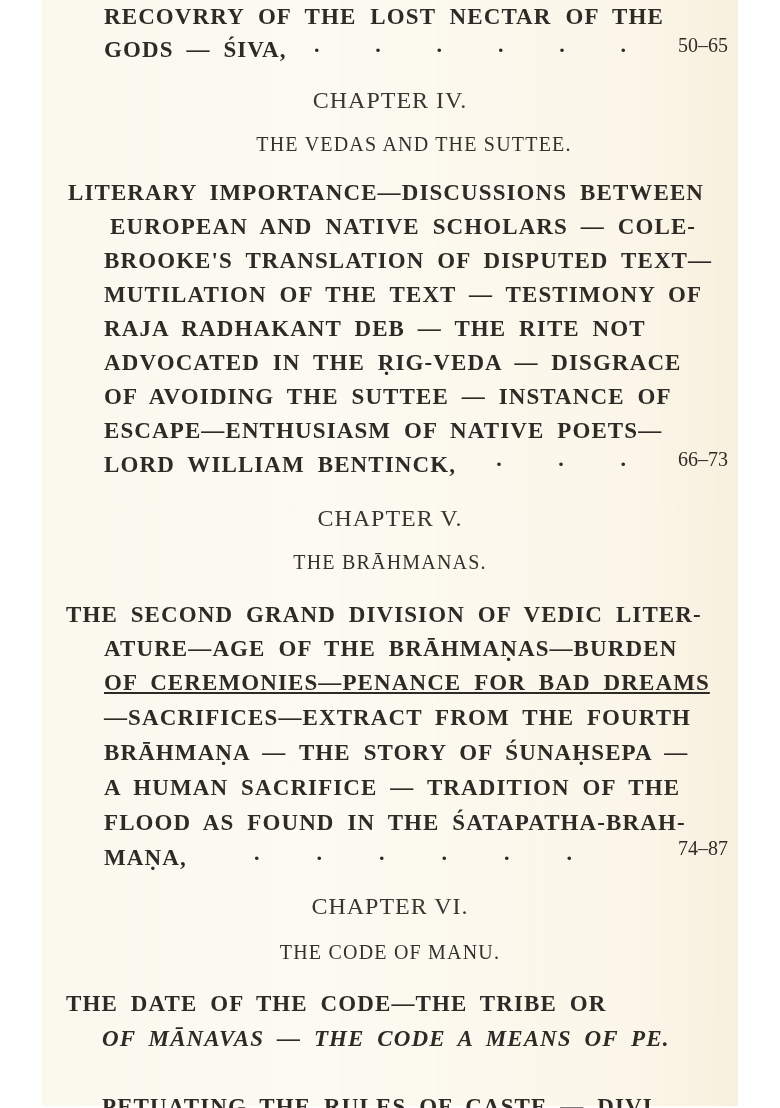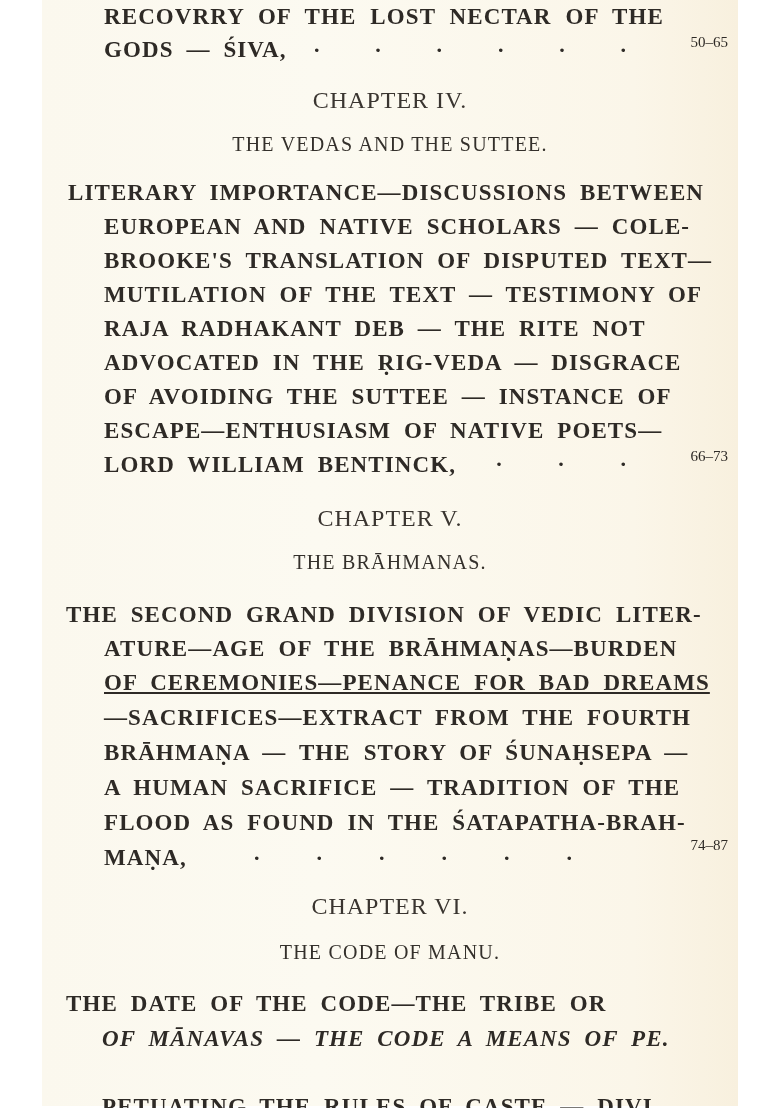--- a/index.html
+++ b/index.html
@@ -22,21 +22,21 @@
     color: #3a3530; font-size: 24px; letter-spacing: 1px; font-weight: normal;
   }
   .subtitle {
     position: absolute; left: 0; width: 696px; text-align: center;
     font-family: "Liberation Serif", "DejaVu Serif", serif;
     color: #34302b; font-size: 20px; letter-spacing: 1.2px;
   }
   .pages {
     position: absolute; right: 10px;
     font-family: "Liberation Serif", "DejaVu Serif", serif;
-    color: #2e2a26; font-size: 15px; font-weight: normal;
+    color: #2e2a26; font-size: 20px; font-weight: normal;
   }
   .dots {
     position: absolute; display: flex; justify-content: space-between;
     font-family: "Liberation Serif", serif; color: #2e2a26; font-size: 22px; font-weight: bold;
   }
 </style>
 </head>
 <body>
 
 <div class="page">
@@ -51,26 +51,26 @@
     <span>.</span>
       <span>.</span>
       <span>.</span>
       <span>.</span>
       <span>.</span>
       <span>.</span>
   </div>
   <div class="pages" style="top:34px;">50–65</div>
 
   <div class="chapter" style="top:87px;">CHAPTER IV.</div>
-  <div class="subtitle" style="top:133px;">THE VEDAS AND THE SUTTEE.</div>
+  <div class="subtitle" style="top:133px;margin-left:24px;">THE VEDAS AND THE SUTTEE.</div>
 
   <div class="line justify" style="left:26px; top:180px; width:560px;">
       <span style="width:100%; text-align:justify; text-align-last:justify;">LITERARY IMPORTANCE—DISCUSSIONS BETWEEN</span>
     </div>
-  <div class="line justify" style="left:62px; top:214px; width:524px;">
+  <div class="line justify" style="left:68px; top:214px; width:524px;">
       <span style="width:100%; text-align:justify; text-align-last:justify;">EUROPEAN AND NATIVE SCHOLARS — COLE-</span>
     </div>
   <div class="line justify" style="left:62px; top:248px; width:524px;">
       <span style="width:100%; text-align:justify; text-align-last:justify;">BROOKE'S TRANSLATION OF DISPUTED TEXT—</span>
     </div>
   <div class="line justify" style="left:62px; top:282px; width:524px;">
       <span style="width:100%; text-align:justify; text-align-last:justify;">MUTILATION OF THE TEXT — TESTIMONY OF</span>
     </div>
   <div class="line justify" style="left:62px; top:316px; width:524px;">
       <span style="width:100%; text-align:justify; text-align-last:justify;">RAJA RADHAKANT DEB — THE RITE NOT</span>

